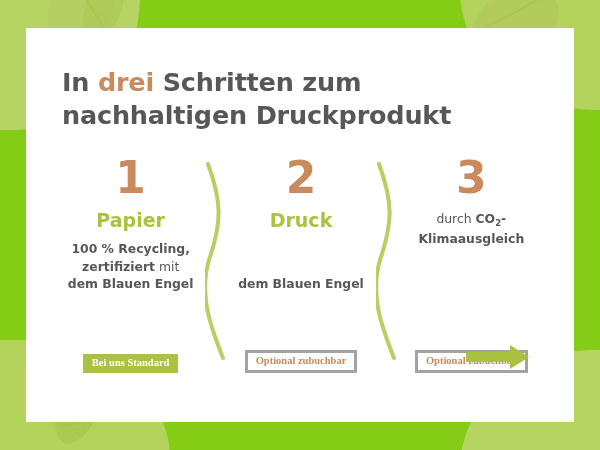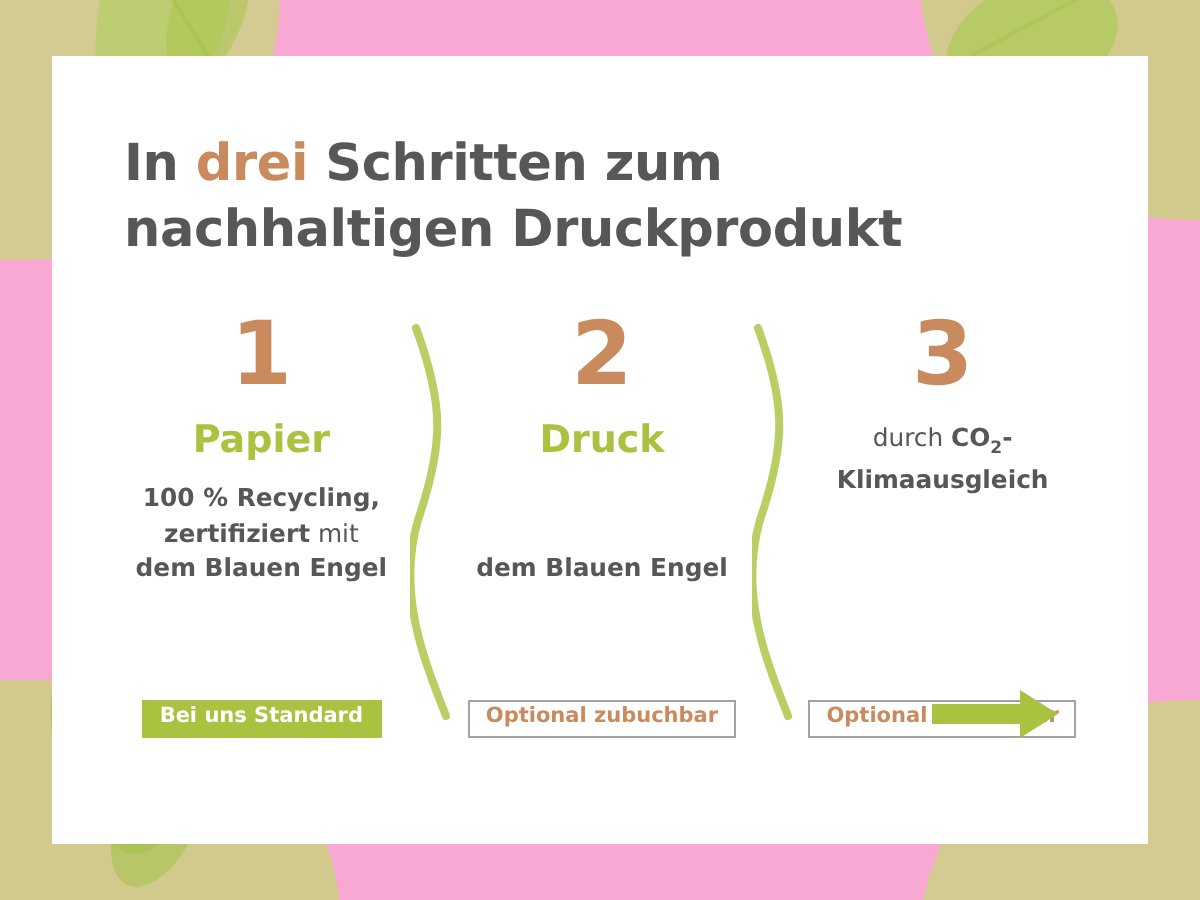--- a/index.html
+++ b/index.html
@@ -10,21 +10,21 @@
     width: 600px;
     height: 450px;
     overflow: hidden;
     font-family: "DejaVu Sans", sans-serif;
     background: #ffffff;
   }
   #stage {
     position: relative;
     width: 600px;
     height: 450px;
-    background: #f9a8d4;
+    background: #84cc16;
     overflow: hidden;
   }
   
   .blob {
     position: absolute;
     background: #b9d06a;
     border-radius: 50% 50% 50% 50% / 60% 60% 40% 40%;
     opacity: 0.75;
   }
   .blob.b1 {
@@ -176,20 +176,21 @@
   .step-desc .light {
     font-weight: normal;
   }
   .badge-row {
     position: absolute;
     left: 30px;
     top: 322px;
     width: 490px;
     display: flex;
     align-items: flex-end;
+    font-family: Liberation Serif, serif;
   }
   .badge-slot {
     width: 152px;
     display: flex;
     justify-content: center;
   }
   .badge-gap {
     flex: 0 0 21px;
   }
   .badge {
@@ -198,21 +199,21 @@
     padding: 3px 9px 4px 9px;
     display: inline-block;
     white-space: nowrap;
     line-height: 1.1;
   }
   .badge.solid {
     background: #a9c23f;
     color: #ffffff;
   }
   .badge.outline {
-    border: 1px solid #a3a3a3;
+    border: 3px solid #a3a3a3;
     color: #c98a5e;
     background: #ffffff;
     padding: 2px 8px 3px 8px;
   }
   .arrow {
     position: absolute;
     right: 44px;
     bottom: 48px;
   }
   .sub {

